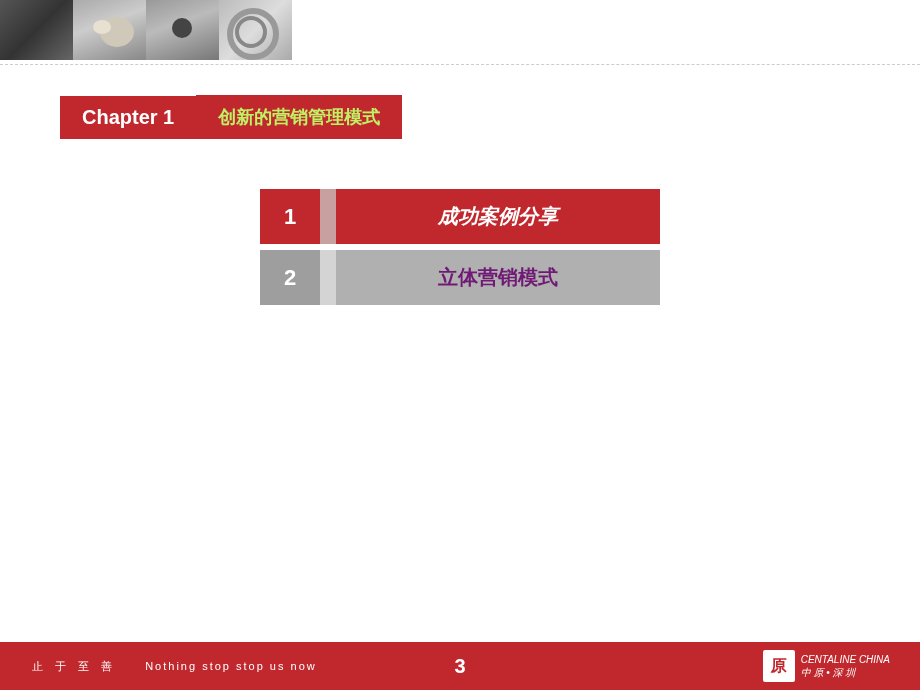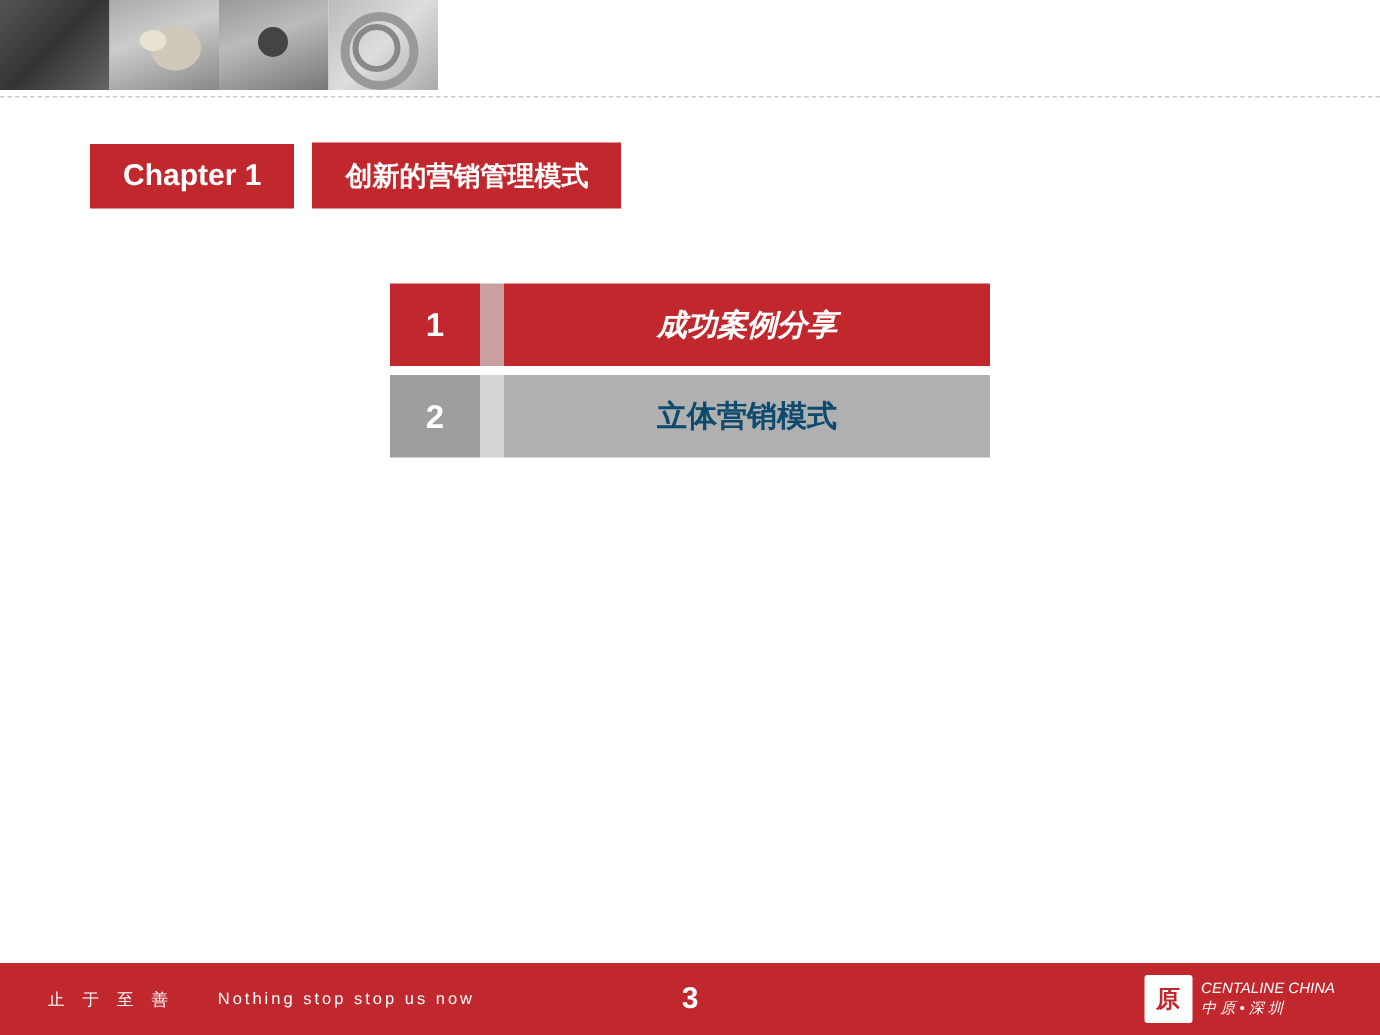--- a/index.html
+++ b/index.html
@@ -87,37 +87,37 @@
 
     
     .main-content {
       padding: 30px 60px;
     }
 
     
     .chapter-row {
       display: flex;
       align-items: center;
-      gap: 12px;
+      gap: 0;
       margin-bottom: 50px;
     }
 
     .chapter-badge {
       background: #c0282e;
       color: #fff;
       font-weight: bold;
       font-size: 20px;
       padding: 10px 22px;
       display: flex;
       align-items: center;
     }
 
     .chapter-subtitle {
       background: #c0282e;
-      color: #ffffff;
+      color: #bef264;
       font-size: 18px;
       font-weight: bold;
       padding: 10px 22px;
     }
 
     
     .items-section {
       display: flex;
       flex-direction: column;
       align-items: center;
@@ -171,21 +171,21 @@
     }
 
     .item-label.active {
       background: #c0282e;
       color: #fff;
       font-style: italic;
     }
 
     .item-label.inactive {
       background: #b0b0b0;
-      color: #0c4a6e;
+      color: #701a75;
     }
 
     
     .footer {
       position: absolute;
       bottom: 0;
       left: 0;
       width: 920px;
       height: 48px;
       background: #c0282e;

